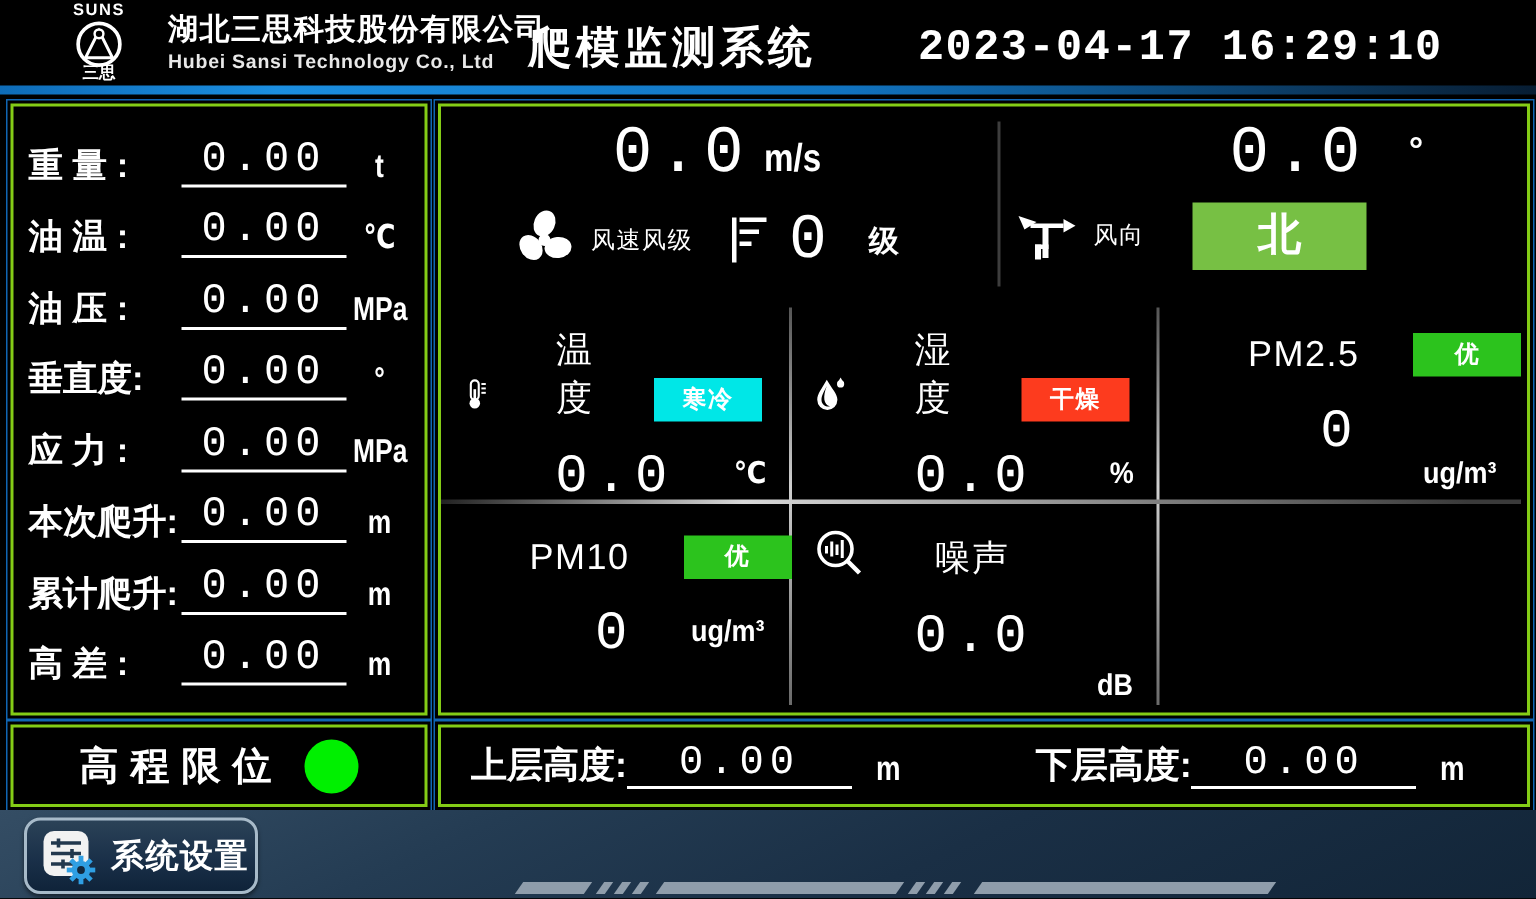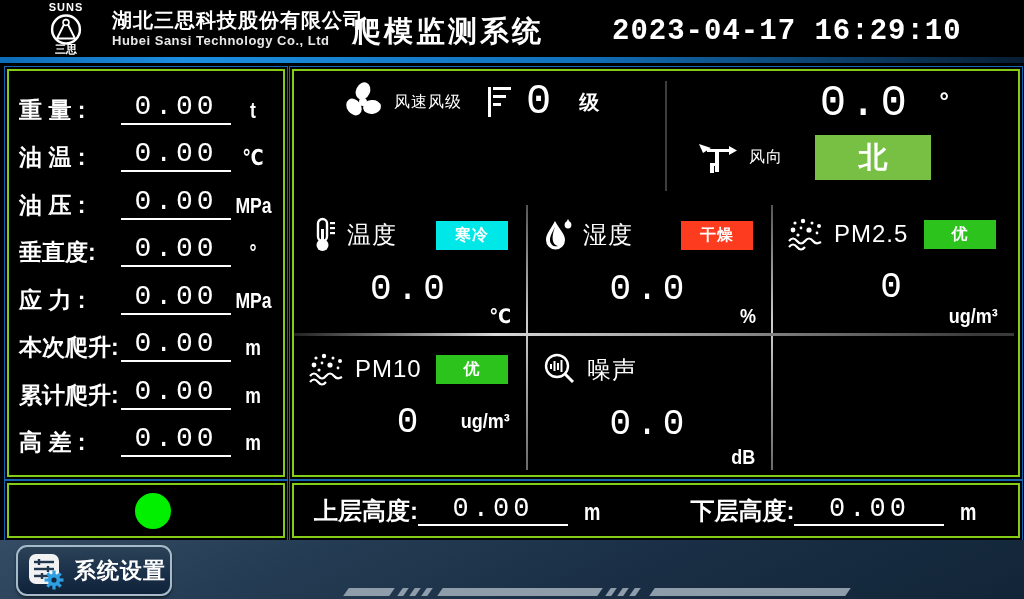--- a/index.html
+++ b/index.html
@@ -40,40 +40,40 @@
   .wind-left{position:absolute;left:0;top:0;width:371px;height:128px;}
   .wind-divider{position:absolute;left:371px;top:10px;width:2px;height:110px;background:#3d3d3d;}
   .wind-right{position:absolute;left:373px;top:0;width:347px;height:128px;}
   .big-line{text-align:center;margin-top:8px;font-family:"Liberation Mono","DejaVu Sans Mono",monospace;
             font-size:44px;line-height:48px;letter-spacing:4px;white-space:nowrap;}
   .big-unit{display:inline-block;font-family:"Liberation Sans",sans-serif;font-size:26px;font-weight:700;
             transform:scaleX(.85);letter-spacing:0;margin-left:6px;vertical-align:baseline;}
   .deg-unit{display:inline-block;font-size:24px;font-weight:700;vertical-align:top;margin-left:26px;letter-spacing:0;}
   .wind-sub{display:flex;align-items:center;margin-top:8px;}
   .wl-sub{padding-left:46px;}
-  .wr-sub{padding-left:28px;}
+  .wr-sub{padding-left:8px;}
   .wind-label{font-size:16px;font-weight:500;margin-left:8px;letter-spacing:1px;}
   .level-num{font-family:"Liberation Mono","DejaVu Sans Mono",monospace;font-size:42px;line-height:44px;margin-left:10px;}
   .level-unit{font-size:20px;font-weight:700;margin-left:28px;}
   .north-btn{width:116px;height:45px;margin-left:32px;text-align:center;line-height:45px;
              font-size:29px;font-weight:700;color:#fff;}
 
   
   .vdiv{position:absolute;width:2px;background:linear-gradient(180deg,#555,#cfcfcf 45%,#6a6a6a);}
   .vdiv1{left:232px;top:134px;height:265px;}
   .vdiv2{left:477px;top:134px;height:265px;}
   .hdiv{position:absolute;left:0;top:262px;width:720px;height:3px;
         background:linear-gradient(90deg,#222,#d8d8d8 28%,#9a9a9a 55%,#3a3a3a 95%);}
   .cell{position:absolute;}
   .cell1{left:0;top:130px;width:232px;height:132px;}
   .cell2{left:234px;top:130px;width:243px;height:132px;}
   .cell3{left:479px;top:130px;width:241px;height:132px;}
   .cell4{left:0;top:265px;width:232px;height:102px;}
   .cell5{left:234px;top:265px;width:243px;height:138px;}
-  .cell-head{display:flex;align-items:center;padding:16px 10px 0 14px;}
+  .cell-head{display:flex;align-items:flex-end;padding:16px 10px 0 14px;gap:36px;}
   .cell-name{font-size:24px;font-weight:500;margin-left:9px;letter-spacing:1px;}
   .badge{margin-left:auto;margin-right:8px;min-width:56px;text-align:center;
          font-size:16px;font-weight:700;color:#fff;padding:4px 8px;letter-spacing:1px;}
   .cell-value{text-align:center;font-family:"Liberation Mono","DejaVu Sans Mono",monospace;
               font-size:36px;letter-spacing:5px;margin-top:16px;}
   .cell-unit{position:absolute;bottom:5px;right:14px;font-size:20px;font-weight:700;transform:scaleX(.9);}
 
   
   .bl-inner{display:flex;align-items:center;justify-content:center;height:100%;}
   .limit-label{font-size:26px;font-weight:700;letter-spacing:8px;}
@@ -166,20 +166,23 @@
         <span class="llabel">高 差 :</span>
         <span class="lvalue">0.00</span>
         <span class="lunit">m</span>
       </div>
     </div>
   </div>
 
   <div class="panel main-panel">
 
     <div class="wind-left">
+      <div class="big-line">
+        <span>0.0</span><span class="big-unit">m/s</span>
+      </div>
       <div class="wind-sub wl-sub">
         <svg width="46" height="46" viewBox="0 0 46 46">
           <g fill="#fff">
             <ellipse cx="23" cy="12" rx="7" ry="9" transform="rotate(24 23 12)"></ellipse>
             <ellipse cx="14" cy="28" rx="7" ry="9" transform="rotate(144 14 28)"></ellipse>
             <ellipse cx="32" cy="28" rx="7" ry="9" transform="rotate(264 32 28)"></ellipse>
             <circle cx="23" cy="23" r="4"></circle>
           </g>
         </svg>
         <span class="wind-label">风速风级</span>
@@ -317,20 +320,21 @@
         <span class="cell-name">噪声</span>
       </div>
       <div class="cell-value">0.0</div>
       <div class="cell-unit">dB</div>
     </div>
 
   </div>
 
   <div class="panel bl-panel">
     <div class="bl-inner">
+      <span class="limit-label">高程限位</span>
       <span class="indicator" style="background: rgb(0, 240, 0);"></span>
     </div>
   </div>
 
   <div class="panel br-panel">
     <div class="br-inner">
       <div class="hgroup">
         <span class="hlabel">上层高度:</span>
         <span class="hvalue">0.00</span>
         <span class="hunit">m</span>

